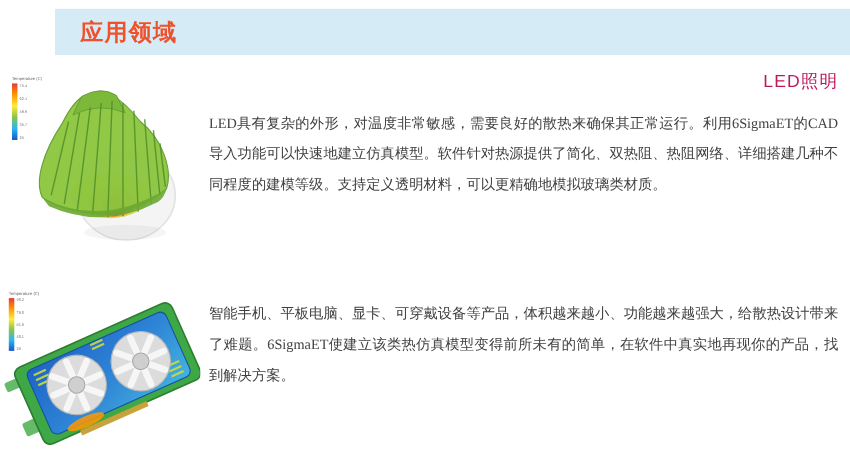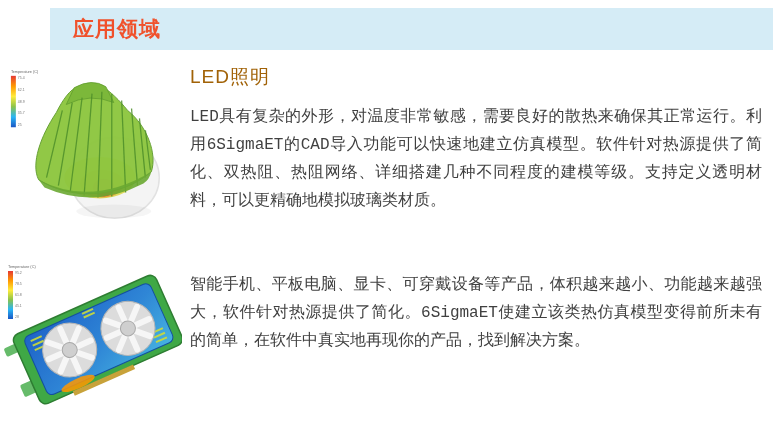--- a/index.html
+++ b/index.html
@@ -8,23 +8,23 @@
   .page { position:relative; width:773px; height:425px; background:#fff; }
 
   
   .header-band { position:absolute; left:22px; top:8px; width:735px; height:42px;
                  background:#d5ecf6; display:flex; align-items:center; padding-left:23px;margin-left:28px; }
   .header-title { font-size:21px; font-weight:bold; color:#f0512b; letter-spacing:1px; }
 
   
   .section-img { position:absolute; }
   .section-text { position:absolute; left:190px; width:572px; }
-  .sec-heading { font-size:19px; color:#a16207; letter-spacing:1px; }
-  .sec-body { margin-top:13px; font-family:Liberation Mono, monospace;
-              font-size:16px; line-height:28px; color:#404040; text-align:justify; }
+  .sec-heading { font-size:16px; color:#be185d; letter-spacing:1px;text-align:right; }
+  .sec-body { margin-top:13px; font-family:Liberation Serif, serif;
+              font-size:13px; line-height:28px; color:#404040; text-align:justify; }
 
   .img1 { left:3px; top:60px; width:178px; height:180px; }
   .txt1 { top:64px; }
   .img2 { left:2px; top:258px; width:180px; height:162px; }
   .txt2 { top:258px; }
 
   svg { display:block; }
 </style>
 </head>
 <body>
@@ -159,16 +159,16 @@
             <path d="M128,84 L105,84"></path>
               <path d="M128,84 L111,68"></path>
           </g>
           <circle cx="128" cy="84" r="7.5" fill="#cfcfcf" stroke="#a8a8a8" stroke-width="1"></circle>
         </g>
       </g>
     </svg>
   </div>
 
   <div class="section-text txt2">
-    <div class="sec-body">智能手机、平板电脑、显卡、可穿戴设备等产品，体积越来越小、功能越来越强大，软件针对热源提供了简化。6SigmaET使建立该类热仿真模型变得前所未有的简单，在软件中真实地再现你的产品，找到解决方案。</div>
+    <div class="sec-body">智能手机、平板电脑、显卡、可穿戴设备等产品，体积越来越小、功能越来越强大，给散热设计带来了难题。6SigmaET使建立该类热仿真模型变得前所未有的简单，在软件中真实地再现你的产品，找到解决方案。</div>
   </div>
 
 </div>
 
 </body></html>

